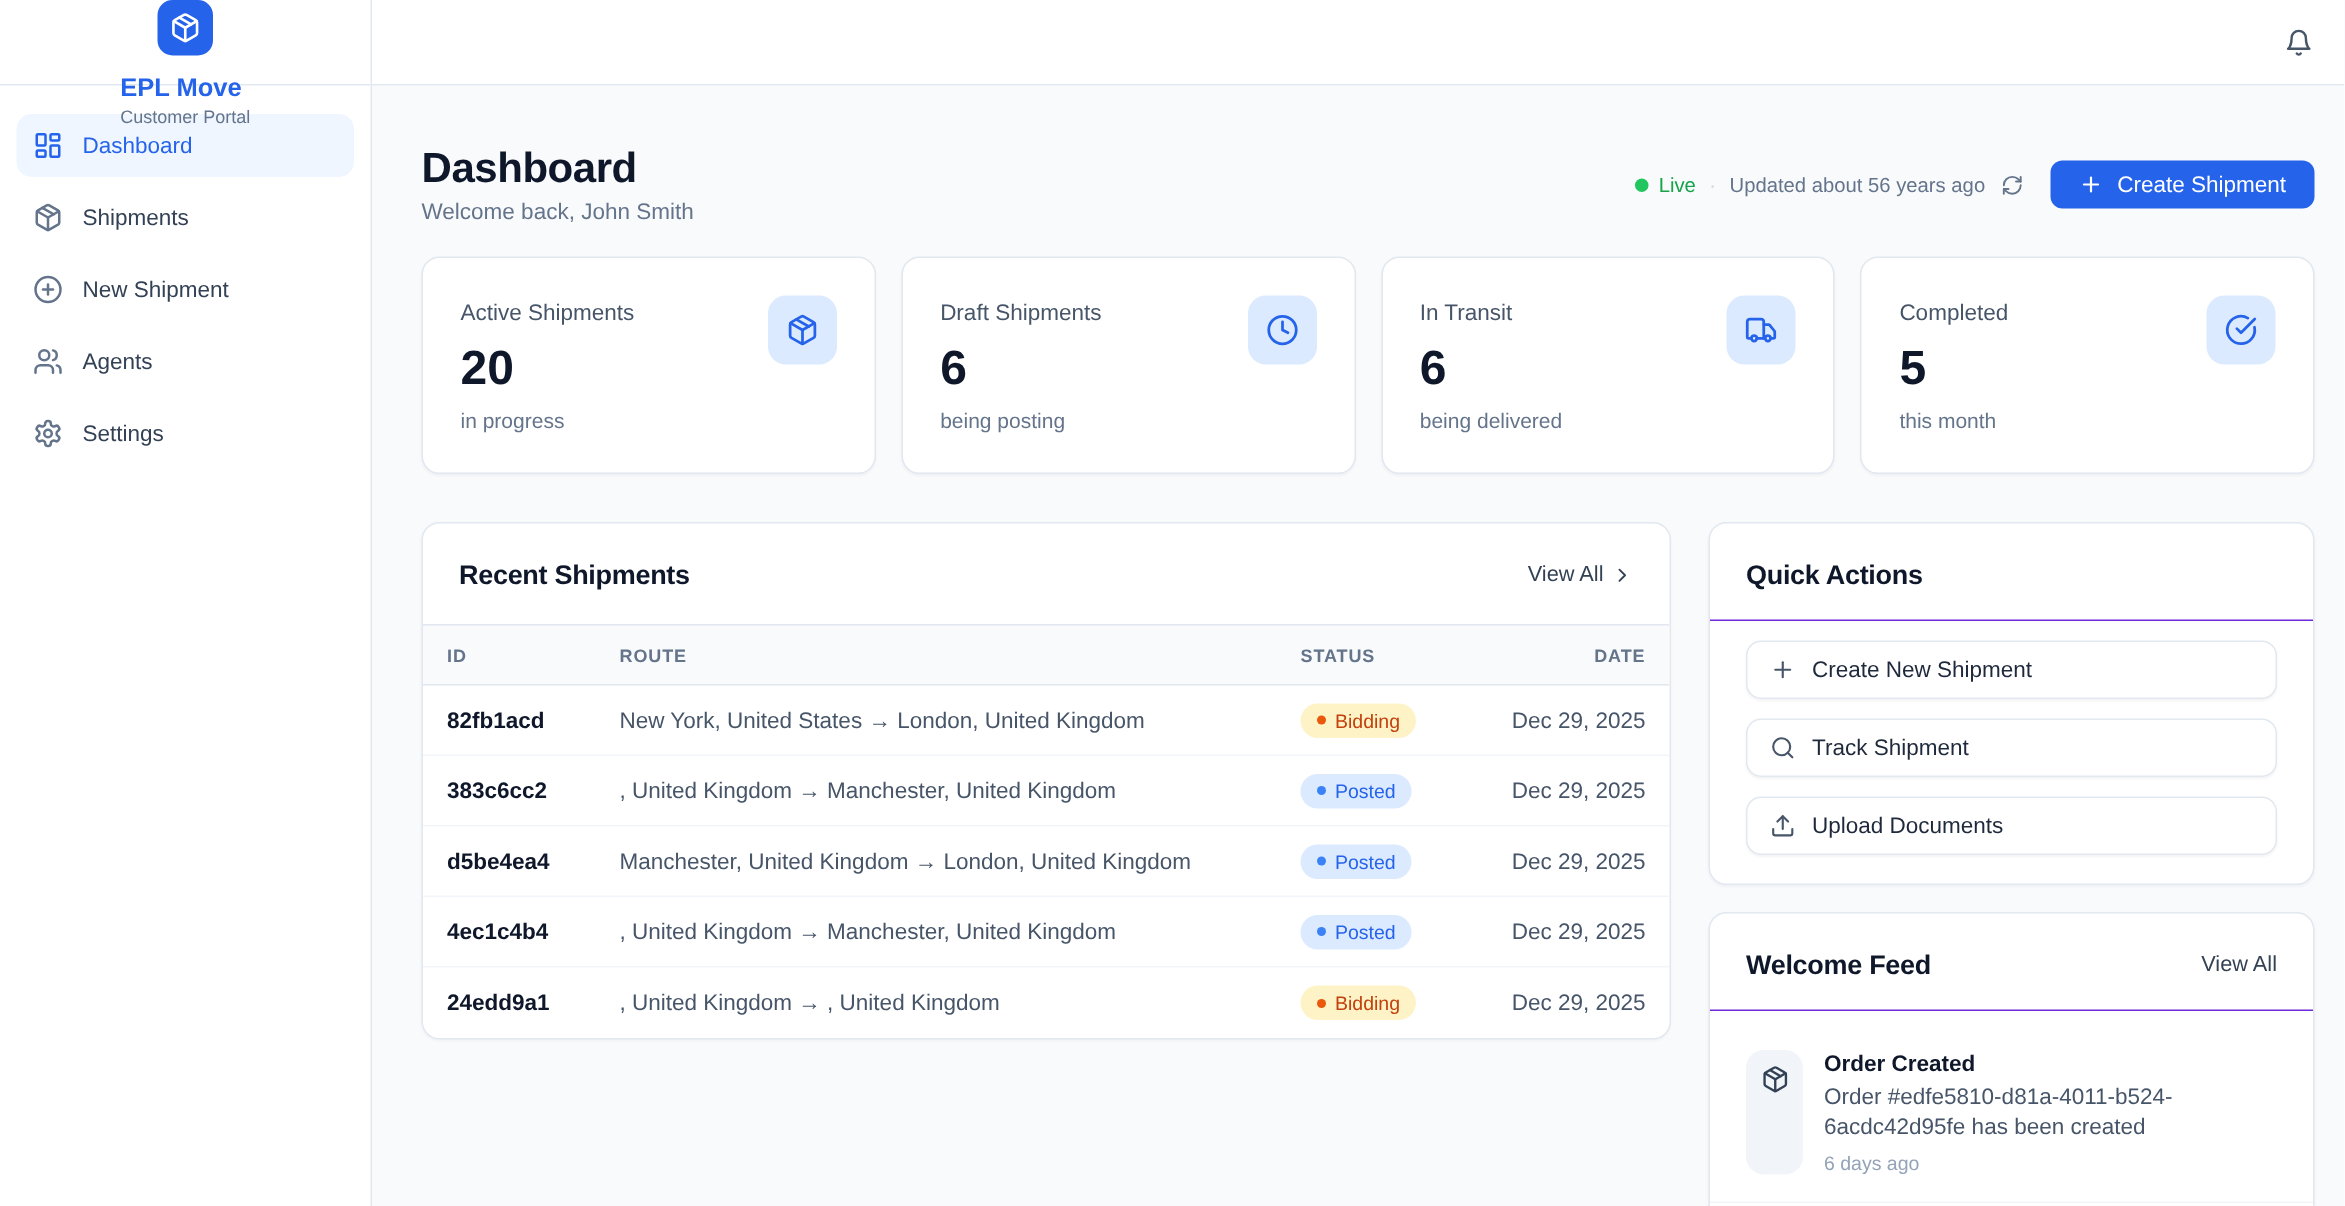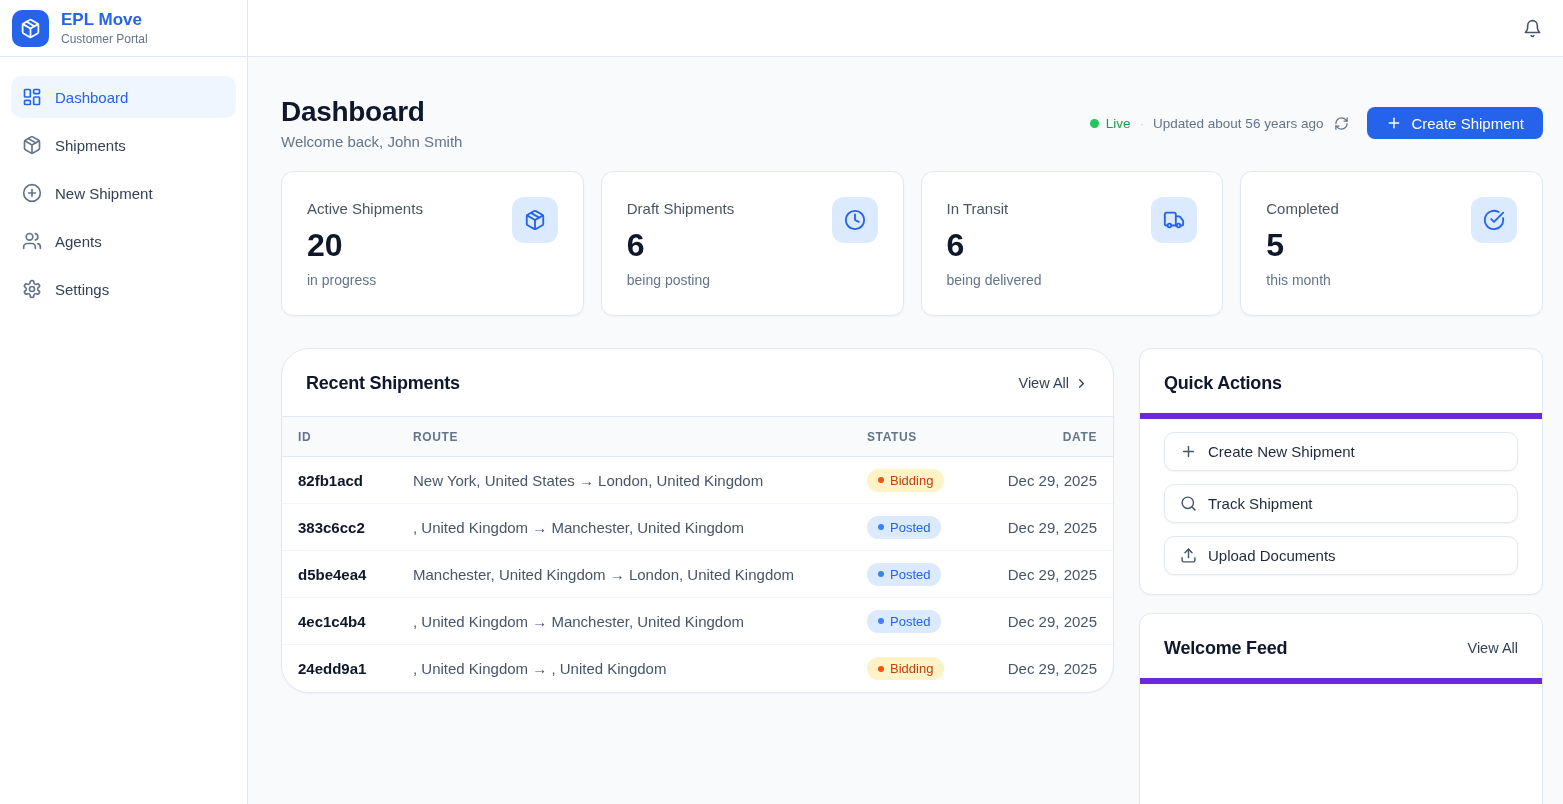--- a/index.html
+++ b/index.html
@@ -2,21 +2,21 @@
 <html><head>
 <meta charset="utf-8">
 <style>
   * { margin:0; padding:0; box-sizing:border-box; }
   html,body { width:1563px; height:804px; font-family:"Liberation Sans", sans-serif; }
   .app { position:relative; width:1563px; height:804px; background:#f8fafc; overflow:hidden; color:#0f172a; }
   svg { display:block; }
 
   
   .sidebar { position:absolute; left:0; top:0; bottom:0; width:248px; background:#ffffff; border-right:1px solid #e2e8f0; z-index:2; }
-  .brand { display:flex; align-items:center; gap:12px; height:57px; padding:0 12px; border-bottom:1px solid #e2e8f0; }
+  .brand { display:flex; align-items:center; gap:12px; height:57px; padding:0 12px; border-bottom:1px solid #e2e8f0;flex-direction:column; }
   .brand-logo { width:37px; height:37px; border-radius:10px; background:#2563eb; display:flex; align-items:center; justify-content:center; color:#ffffff; flex:0 0 auto; }
   .brand-name { font-size:17px; font-weight:700; color:#2563eb; line-height:20px; }
   .brand-sub { font-size:12px; color:#64748b; margin-top:2px; }
   .nav { padding:19px 11px; }
   .nav-item { display:flex; align-items:center; gap:13px; padding:11px 11px; border-radius:10px; margin-bottom:6px; font-size:15px; color:#334155; cursor:pointer; }
   .nav-item .nicon { color:#64748b; }
   .nav-item.active { background:#eff6ff; color:#2563eb; font-weight:500; }
   .nav-item.active .nicon { color:#2563eb; }
 
   
@@ -40,21 +40,21 @@
   .stats { display:grid; grid-template-columns:repeat(4,1fr); gap:17px; margin-top:20px; }
   .stat-card { position:relative; background:#ffffff; border:1px solid #e2e8f0; border-radius:12px; padding:28px 25px 27px; box-shadow:0 1px 2px rgba(15,23,42,.04); }
   .stat-label { font-size:15px; color:#475569; line-height:18px; }
   .stat-value { font-size:32px; font-weight:700; color:#0f172a; line-height:38px; margin-top:8px; }
   .stat-sub { font-size:14px; color:#64748b; line-height:16px; margin-top:8px; }
   .stat-iconbox { position:absolute; top:25px; right:25px; width:46px; height:46px; border-radius:12px; background:#dbeafe; display:flex; align-items:center; justify-content:center; color:#2563eb; }
 
   
   .content-cols { display:flex; gap:25px; margin-top:32px; align-items:flex-start; }
   .panel { background:#ffffff; border:1px solid #e2e8f0; border-radius:12px; box-shadow:0 1px 2px rgba(15,23,42,.04); overflow:hidden; }
-  .panel-left { width:833px;border-radius:28px; }
+  .panel-left { width:833px; }
   .right-col { width:404px; }
   .panel-head { display:flex; align-items:center; justify-content:space-between; padding:21px 24px 20px; }
   .panel-title { font-size:18px; font-weight:700; color:#0f172a; line-height:26px; letter-spacing:-0.2px; }
   .view-all { display:flex; align-items:center; gap:5px; font-size:14.5px; font-weight:500; color:#334155; cursor:pointer; }
 
   
   .t-row { display:grid; grid-template-columns:115px 1fr 125px 105px; align-items:center; padding:0 16px; }
   .t-head { height:41px; background:#f8fafc; border-top:1px solid #e2e8f0; border-bottom:1px solid #e2e8f0; font-size:12px; font-weight:600; color:#64748b; letter-spacing:.6px; }
   .t-body .t-row { height:47px; border-bottom:1px solid #f1f5f9; }
   .t-body .t-row:last-child { border-bottom:none; }
@@ -62,21 +62,21 @@
   .cell-route { font-size:15px; color:#475569; white-space:nowrap; overflow:hidden; }
   .cell-date { font-size:15px; color:#475569; text-align:right; white-space:nowrap; }
   .badge { display:inline-flex; align-items:center; gap:6px; padding:4px 11px; border-radius:999px; font-size:13px; font-weight:500; width:auto; justify-self:start; }
   .badge .bdot { width:6px; height:6px; border-radius:50%; }
   .badge.bidding { background:#fef3c7; color:#c2410c; }
   .badge.bidding .bdot { background:#ea580c; }
   .badge.posted { background:#dbeafe; color:#2563eb; }
   .badge.posted .bdot { background:#3b82f6; }
 
   
-  .qa-head { border-bottom:6px solid #6d28d9; padding-bottom:17px; }
+  .qa-head { border-bottom:1px solid #6d28d9; padding-bottom:17px; }
   .qa-body { padding:13px 24px 19px; }
   .qa-btn { display:flex; align-items:center; gap:11px; width:100%; height:39px; padding:0 15px; margin-top:13px; background:#ffffff; border:1px solid #e2e8f0; border-radius:10px; font-size:15px; color:#1e293b; font-family:inherit; box-shadow:0 1px 2px rgba(15,23,42,.05); cursor:pointer; }
   .qa-btn:first-child { margin-top:0; }
   .qa-btn .qicon { color:#475569; }
 
   
   .feed-panel { margin-top:18px; min-height:235px; }
   .feed-item { display:flex; gap:14px; padding:26px 24px 18px; border-bottom:1px solid #f1f5f9; }
   .feed-iconbox { width:38px; border-radius:12px; background:#f1f5f9; display:flex; align-items:flex-start; justify-content:center; padding-top:10px; color:#334155; flex:0 0 auto; }
   .feed-title { font-size:15px; font-weight:600; color:#0f172a; line-height:19px; }
@@ -361,18 +361,33 @@
           </div>
         </section>
 
         <section class="panel feed-panel">
           <div class="panel-head qa-head">
             <div class="panel-title">Welcome Feed</div>
             <div class="view-all">
               <span>View All</span>
             </div>
           </div>
+          <div class="feed-item">
+            <div class="feed-iconbox">
+              <svg width="19" height="19" viewBox="0 0 24 24" fill="none" stroke="currentColor" stroke-width="2" stroke-linecap="round" stroke-linejoin="round">
+                  <path d="m7.5 4.27 9 5.15"></path>
+                  <path d="M21 8a2 2 0 0 0-1-1.73l-7-4a2 2 0 0 0-2 0l-7 4A2 2 0 0 0 3 8v8a2 2 0 0 0 1 1.73l7 4a2 2 0 0 0 2 0l7-4A2 2 0 0 0 21 16Z"></path>
+                  <path d="m3.3 7 8.7 5 8.7-5"></path>
+                  <path d="M12 22V12"></path>
+                </svg>
+            </div>
+            <div>
+              <div class="feed-title">Order Created</div>
+              <div class="feed-desc">Order #edfe5810-d81a-4011-b524-6acdc42d95fe has been created</div>
+              <div class="feed-time">6 days ago</div>
+            </div>
+          </div>
         </section>
 
       </div>
     </div>
   </main>
 </div>
 
 </body></html>

